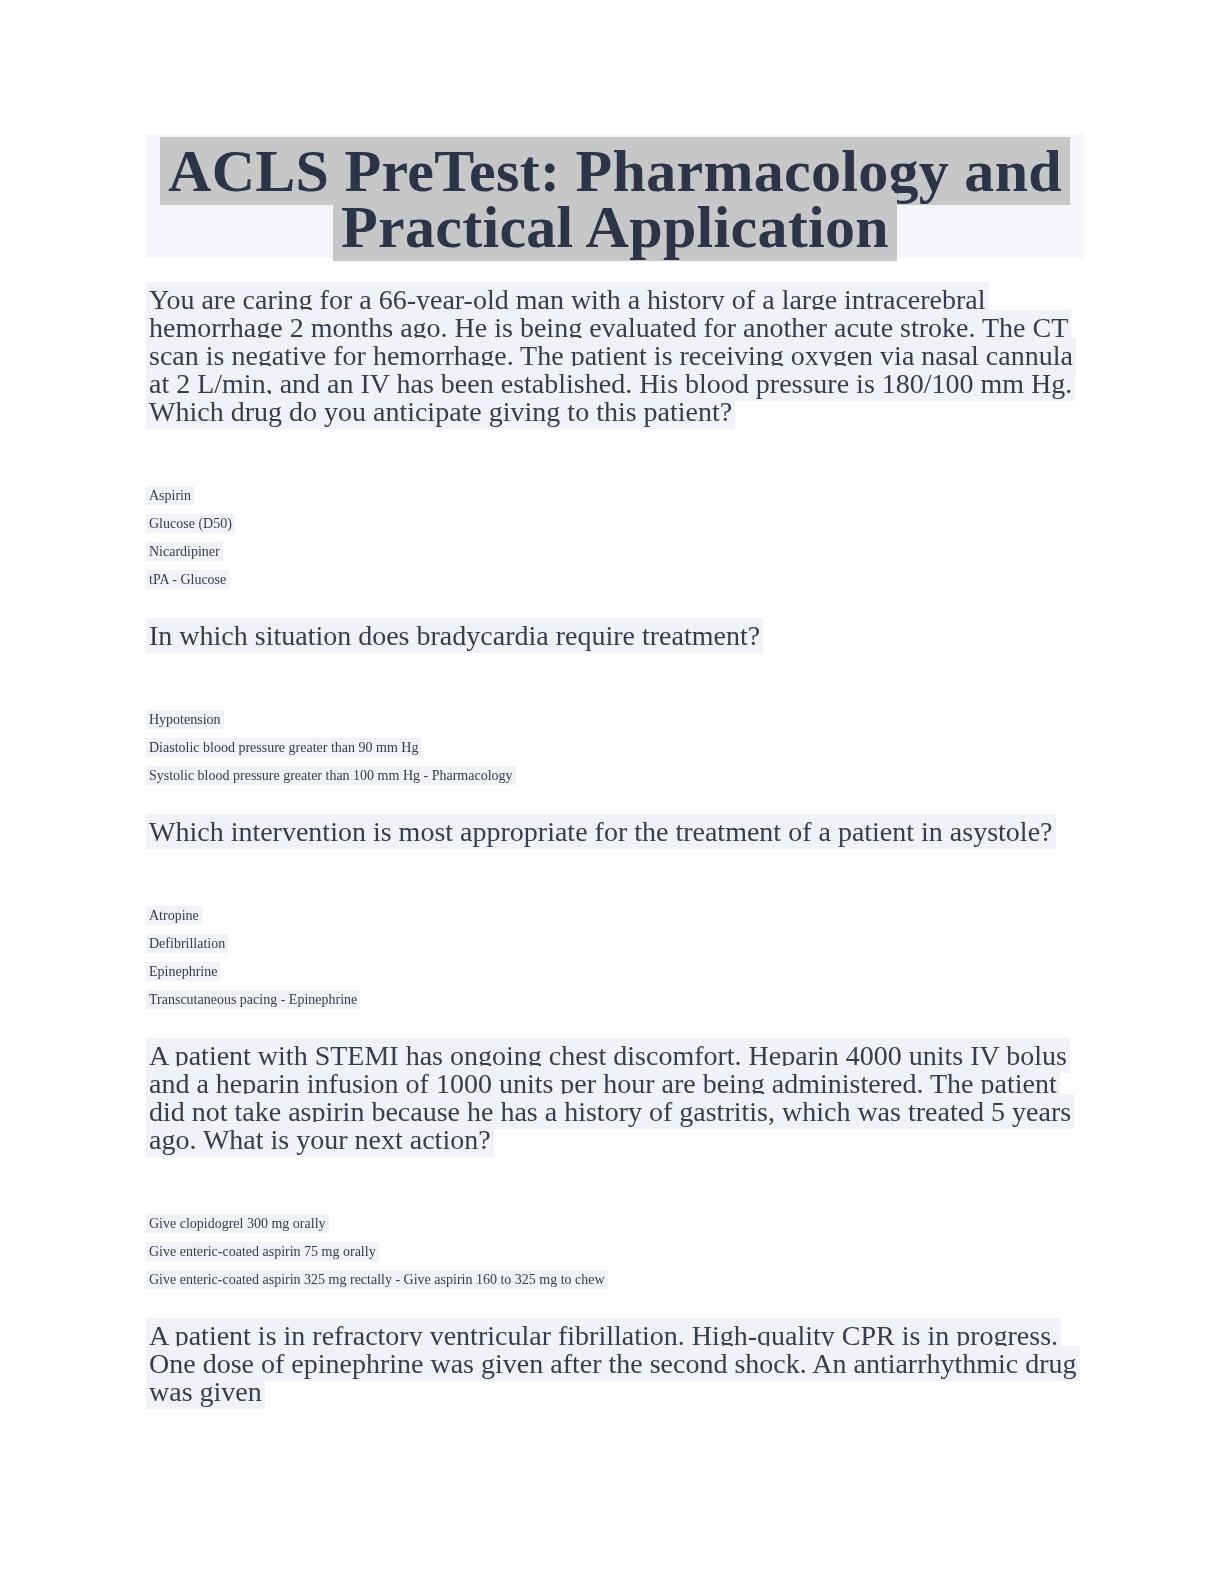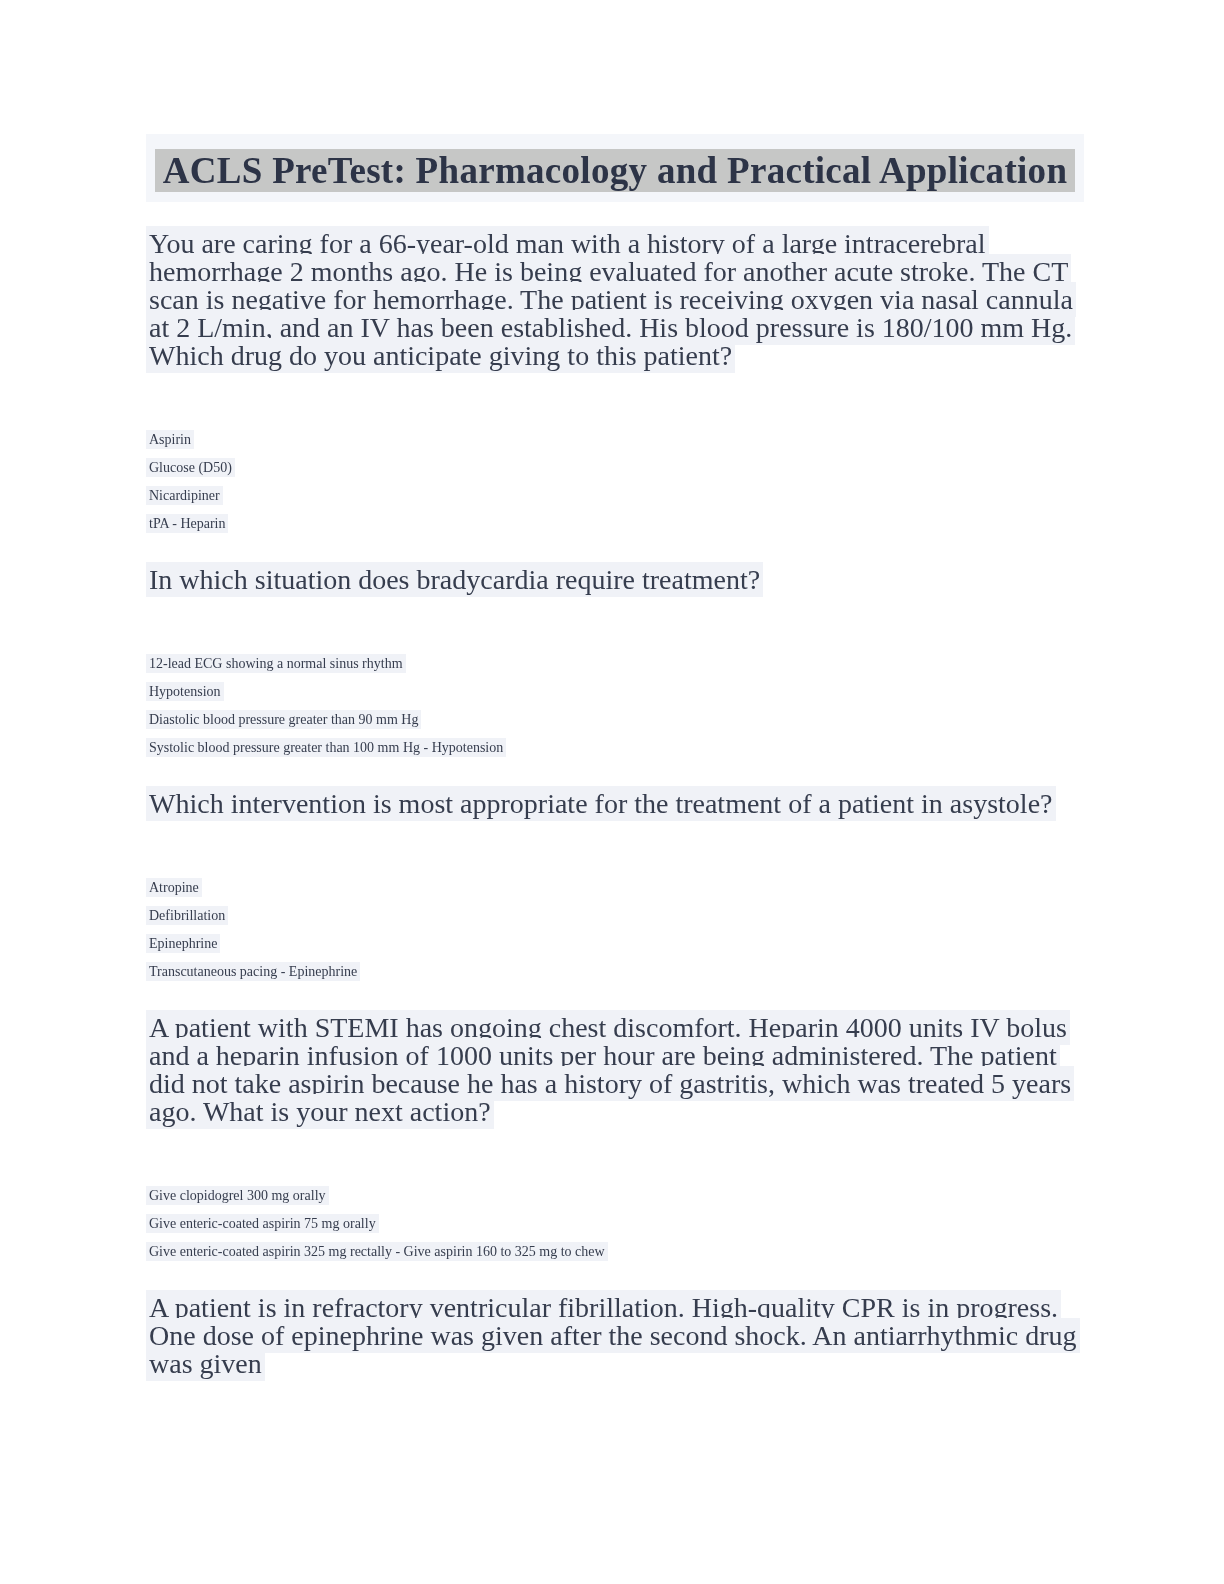--- a/index.html
+++ b/index.html
@@ -19,21 +19,21 @@
     color: #363d4e;
   }
   .title-block {
     background: #f4f6fa;
     text-align: center;
     padding: 9px 0 3px 0;
     margin: 0 0 28px 0;
   }
   .doc-title {
     margin: 0;
-    font-size: 37px;
+    font-size: 60px;
     line-height: 56px;
     font-weight: bold;
     color: #2d3447;
     letter-spacing: 0.3px;
   }
   .hl-title {
     background: #c6c7c6;
     padding: 1px 8px;
     -webkit-box-decoration-break: clone;
     box-decoration-break: clone;
@@ -69,31 +69,30 @@
   <header class="title-block">
     <h1 class="doc-title"><span class="hl-title">ACLS PreTest: Pharmacology and Practical Application</span></h1>
   </header>
 
   <section>
     <p class="question"><span class="hl">You are caring for a 66-year-old man with a history of a large intracerebral hemorrhage 2 months ago. He is being evaluated for another acute stroke. The CT scan is negative for hemorrhage. The patient is receiving oxygen via nasal cannula at 2 L/min, and an IV has been established. His blood pressure is 180/100 mm Hg. Which drug do you anticipate giving to this patient?</span></p>
     <div class="options">
       <div class="option-line"><span class="hl">Aspirin</span></div>
       <div class="option-line"><span class="hl">Glucose (D50)</span></div>
       <div class="option-line"><span class="hl">Nicardipiner</span></div>
-      <div class="option-line"><span class="hl">tPA - Heparin</span></div>
+      <div class="option-line"><span class="hl">tPA - Glucose</span></div>
     </div>
   </section>
 
   <section>
     <p class="question"><span class="hl">In which situation does bradycardia require treatment?</span></p>
     <div class="options">
-      <div class="option-line"><span class="hl">12-lead ECG showing a normal sinus rhythm</span></div>
       <div class="option-line"><span class="hl">Hypotension</span></div>
       <div class="option-line"><span class="hl">Diastolic blood pressure greater than 90 mm Hg</span></div>
-      <div class="option-line"><span class="hl">Systolic blood pressure greater than 100 mm Hg - Hypotension</span></div>
+      <div class="option-line"><span class="hl">Systolic blood pressure greater than 100 mm Hg - Pharmacology</span></div>
     </div>
   </section>
 
   <section>
     <p class="question"><span class="hl">Which intervention is most appropriate for the treatment of a patient in asystole?</span></p>
     <div class="options">
       <div class="option-line"><span class="hl">Atropine</span></div>
       <div class="option-line"><span class="hl">Defibrillation</span></div>
       <div class="option-line"><span class="hl">Epinephrine</span></div>
       <div class="option-line"><span class="hl">Transcutaneous pacing - Epinephrine</span></div>

